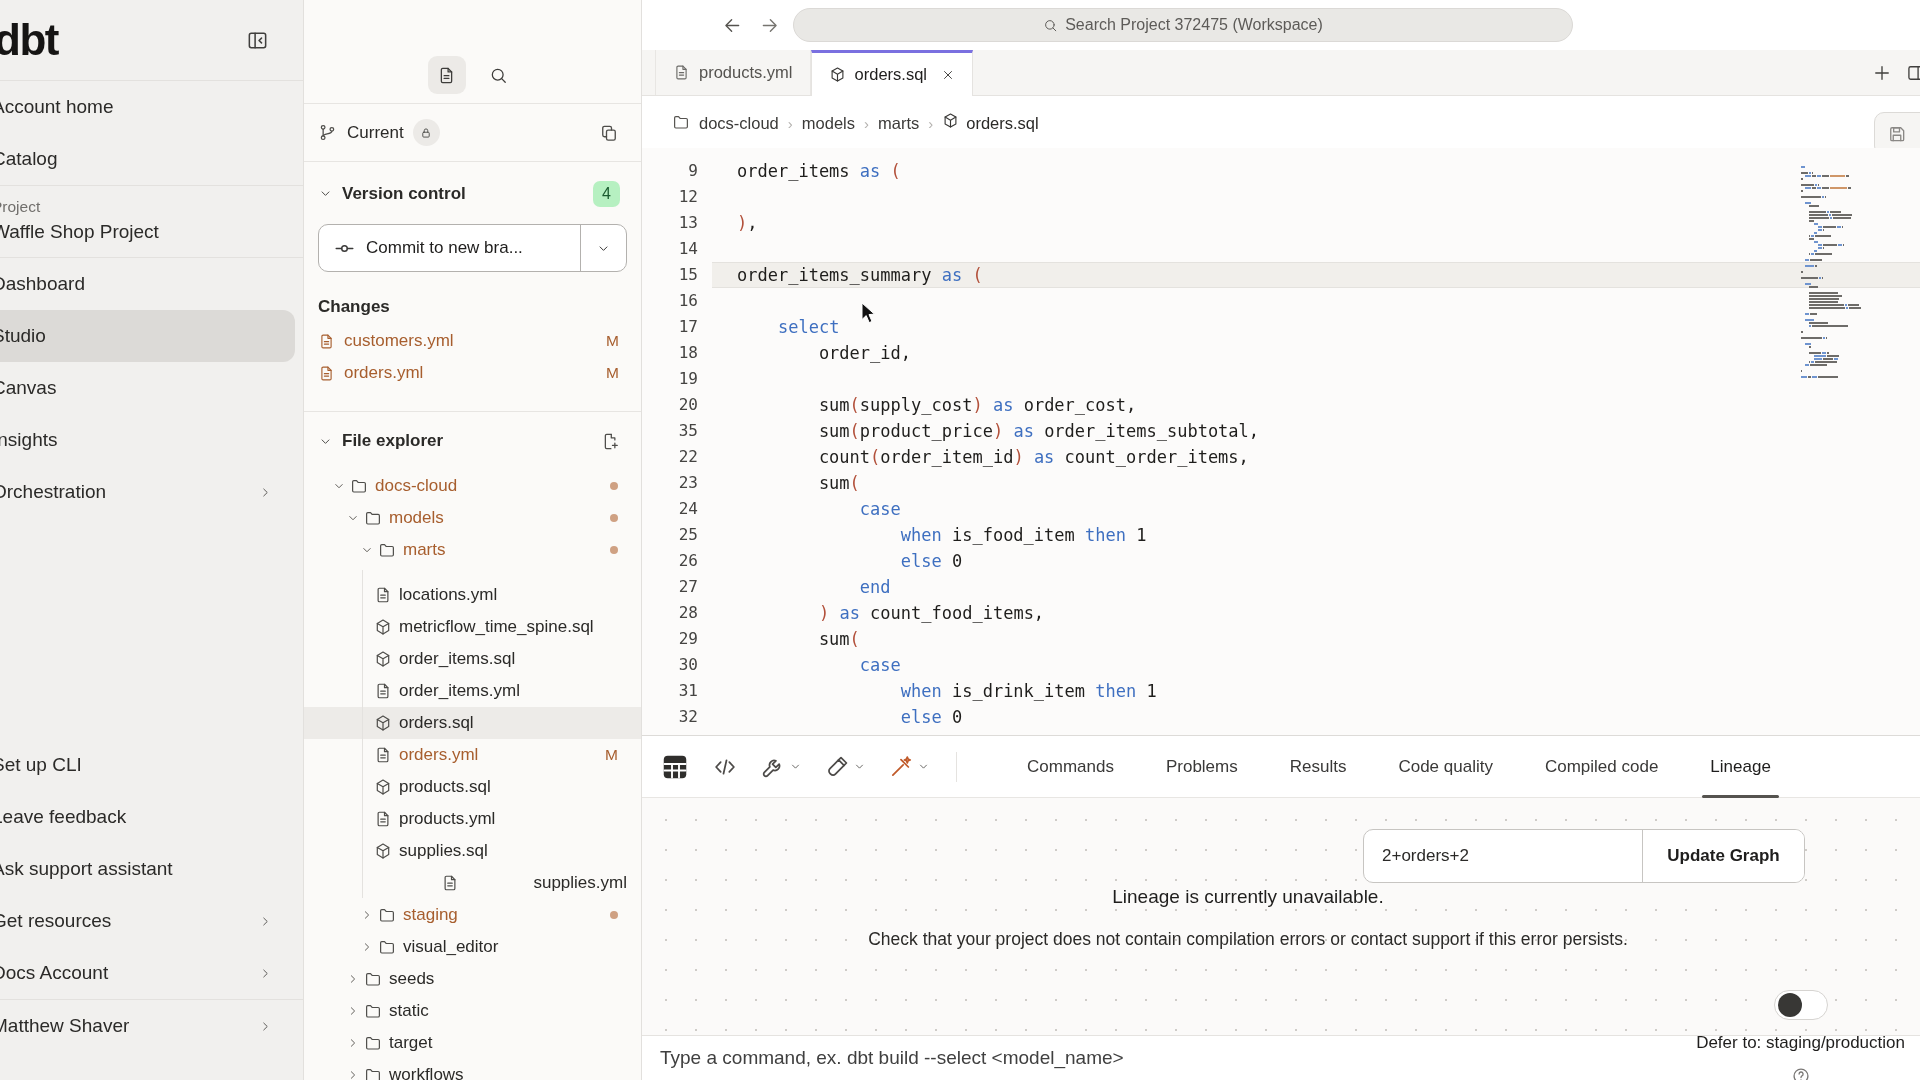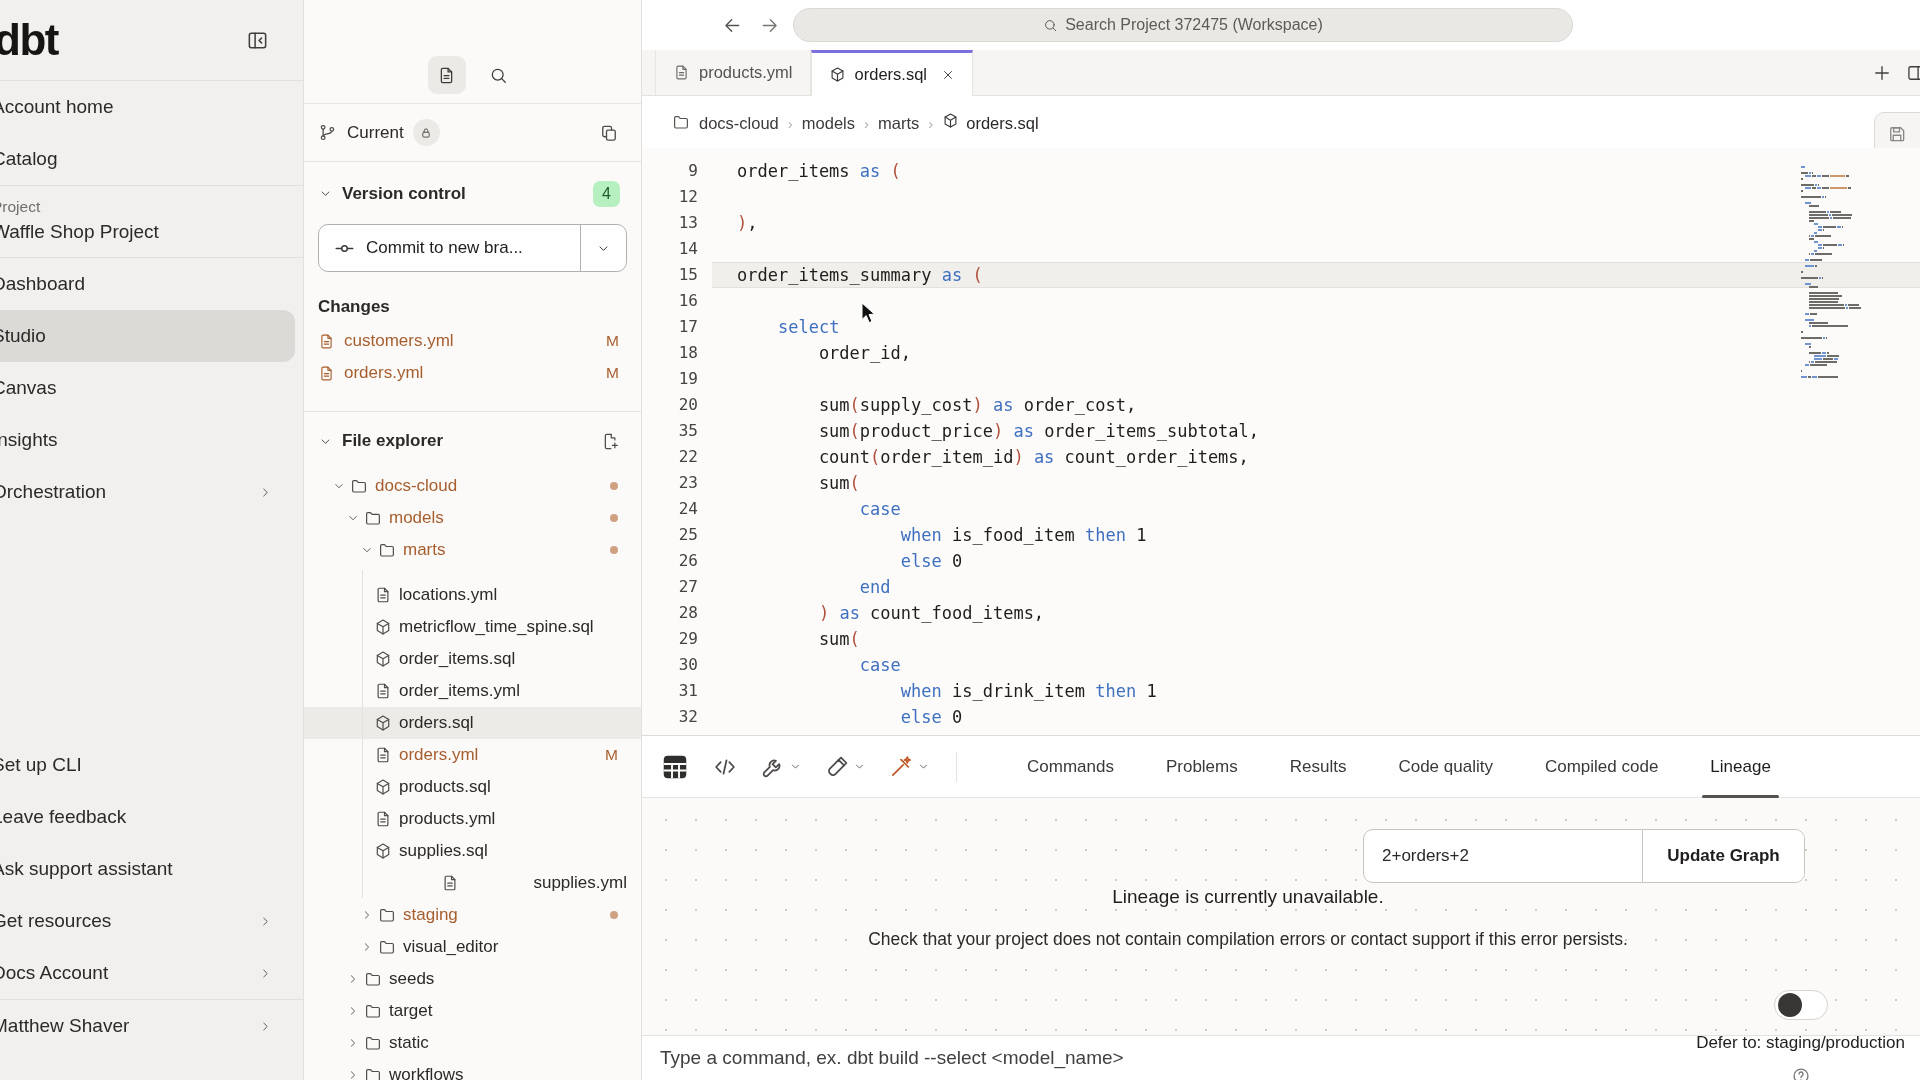--- a/index.html
+++ b/index.html
@@ -592,36 +592,36 @@
             <span class="icn tchev">
               <svg viewBox="0 0 24 24" fill="none" stroke="currentColor" stroke-width="1.6" stroke-linecap="round" stroke-linejoin="round">
                 <path d="M9.2 6.5l5.6 5.5-5.6 5.5"></path>
               </svg>
             </span>
             <span class="icn ticon">
               <svg viewBox="0 0 24 24" fill="none" stroke="currentColor" stroke-width="1.6" stroke-linecap="round" stroke-linejoin="round">
                 <path d="M3.5 6.3A1.6 1.6 0 0 1 5.1 4.7h3.6l2.1 2.6h8.1a1.6 1.6 0 0 1 1.6 1.6v9.5a1.6 1.6 0 0 1-1.6 1.6H5.1a1.6 1.6 0 0 1-1.6-1.6z"></path>
               </svg>
             </span>
-            <span class="t-name">target</span>
+            <span class="t-name">static</span>
           </div>
         </div>
         <div class="t-row">
           <div class="t-inner" style="padding-left: 42px; flex: 1 1 0%; min-width: 0px;">
             <span class="icn tchev">
               <svg viewBox="0 0 24 24" fill="none" stroke="currentColor" stroke-width="1.6" stroke-linecap="round" stroke-linejoin="round">
                 <path d="M9.2 6.5l5.6 5.5-5.6 5.5"></path>
               </svg>
             </span>
             <span class="icn ticon">
               <svg viewBox="0 0 24 24" fill="none" stroke="currentColor" stroke-width="1.6" stroke-linecap="round" stroke-linejoin="round">
                 <path d="M3.5 6.3A1.6 1.6 0 0 1 5.1 4.7h3.6l2.1 2.6h8.1a1.6 1.6 0 0 1 1.6 1.6v9.5a1.6 1.6 0 0 1-1.6 1.6H5.1a1.6 1.6 0 0 1-1.6-1.6z"></path>
               </svg>
             </span>
-            <span class="t-name">static</span>
+            <span class="t-name">target</span>
           </div>
         </div>
         <div class="t-row">
           <div class="t-inner" style="padding-left: 42px; flex: 1 1 0%; min-width: 0px;">
             <span class="icn tchev">
               <svg viewBox="0 0 24 24" fill="none" stroke="currentColor" stroke-width="1.6" stroke-linecap="round" stroke-linejoin="round">
                 <path d="M9.2 6.5l5.6 5.5-5.6 5.5"></path>
               </svg>
             </span>
             <span class="icn ticon">

